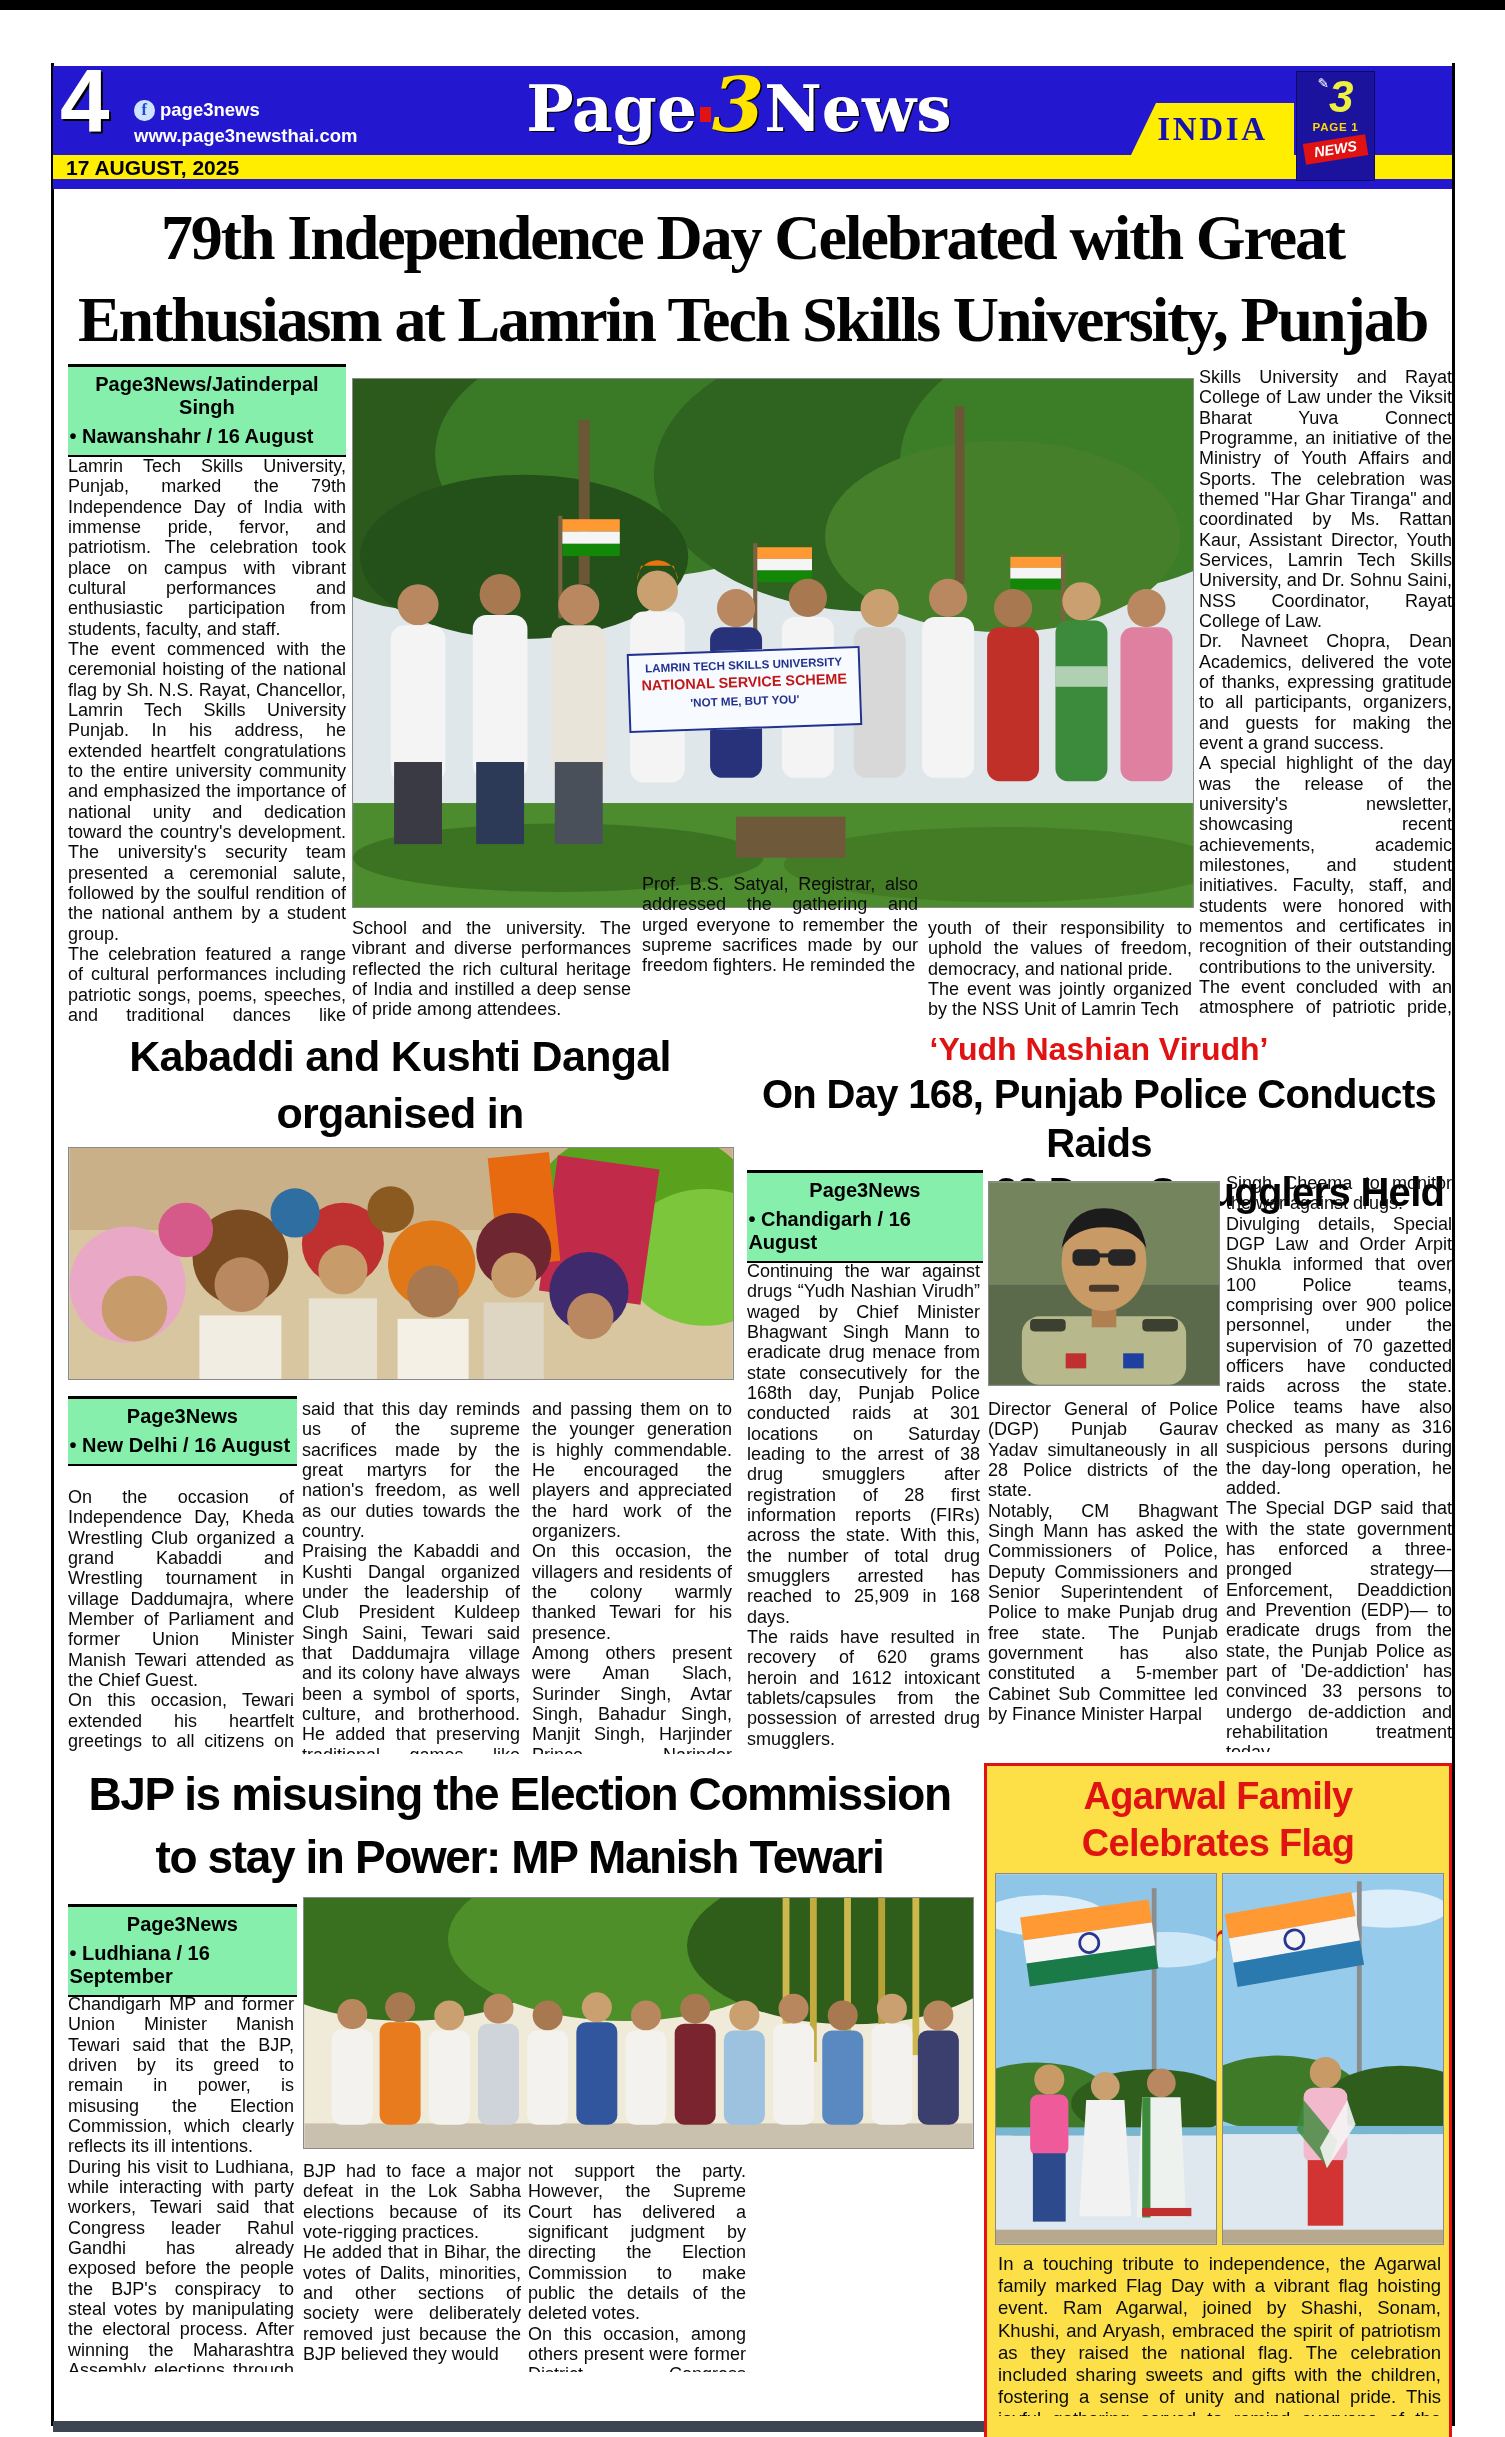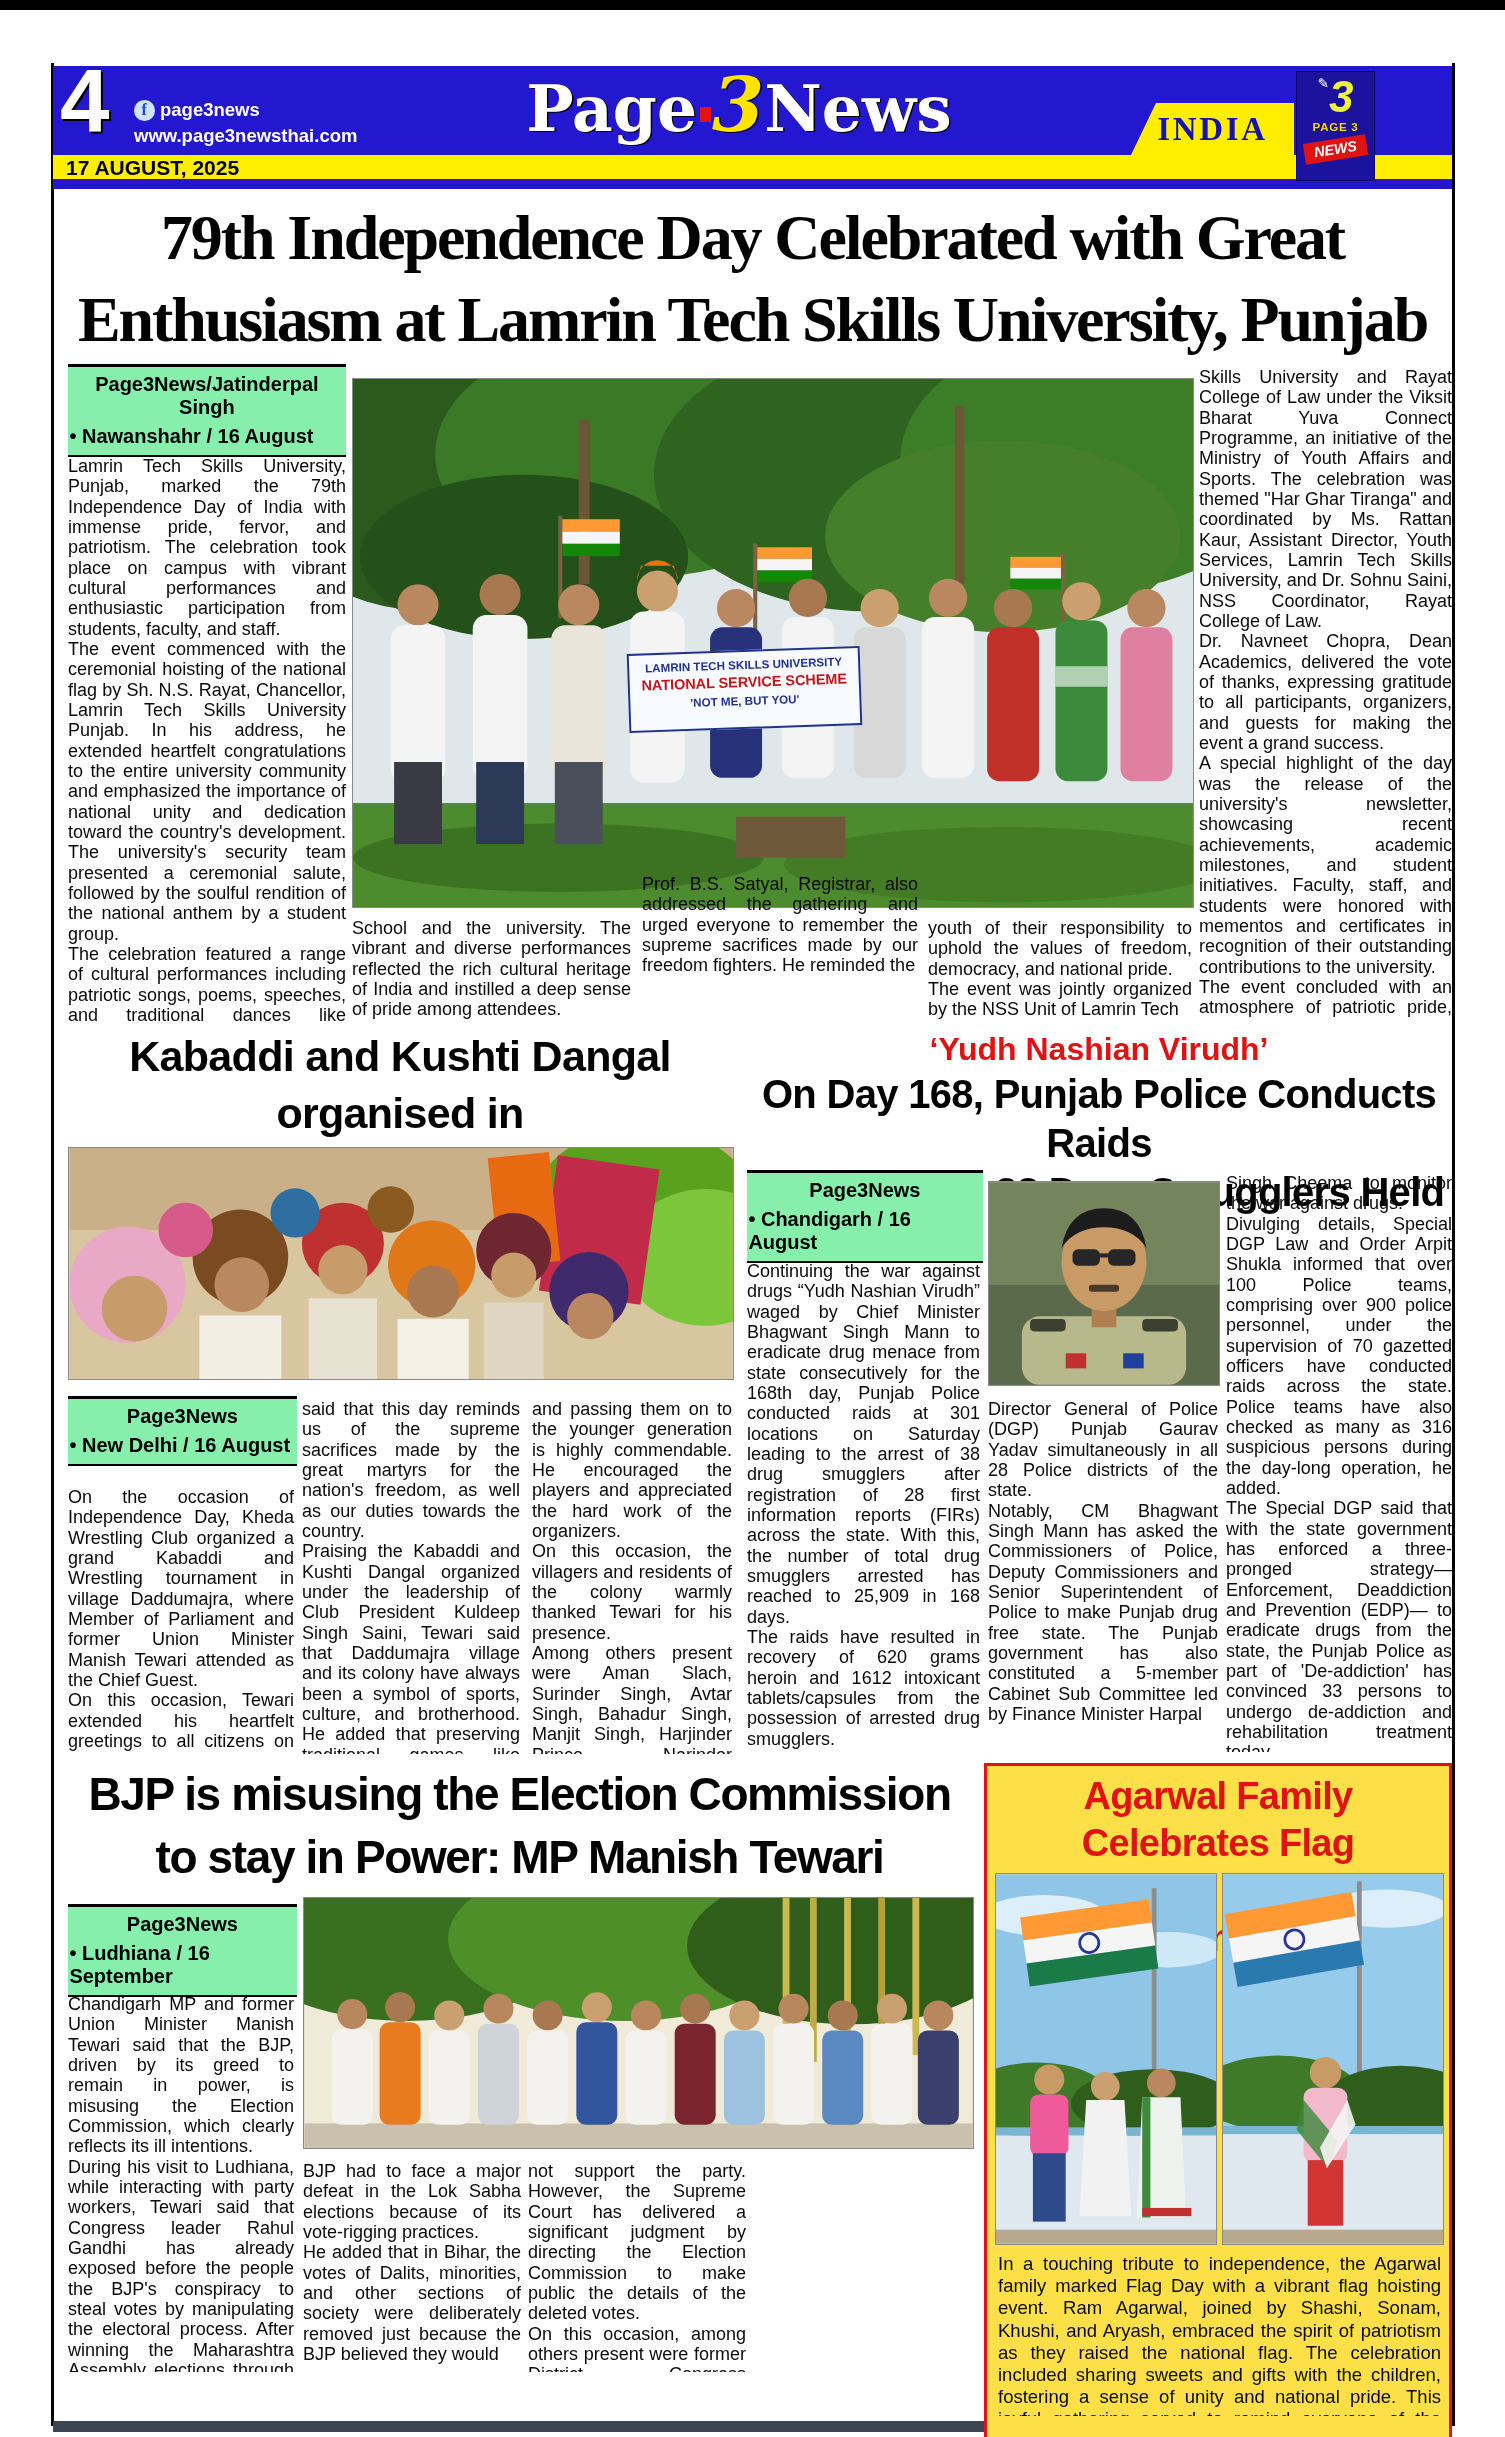--- a/index.html
+++ b/index.html
@@ -46,21 +46,21 @@
   </div>
 
   <div class="abs" style="left:1131px;top:103px;width:163px;height:52px;background:#ffee00;clip-path:polygon(25px 0,100% 0,100% 100%,0 100%);">
     <div style="font:700 33px/52px 'Liberation Serif',serif;color:#1712ad;text-align:center;letter-spacing:2.7px;">INDIA</div>
   </div>
 
   <div class="abs" style="left:1296px;top:71px;width:77px;height:108px;background:#1b129e;border:1.4px solid #0d0a60;text-align:center;">
     <div style="margin-top:2.7px;">
       <span style="color:#fff;font-size:13.7px;vertical-align:top;">✎</span><span style="font:800 italic 44px/1 'Liberation Sans',sans-serif;color:#edf23c;">3</span>
     </div>
-    <div style="font:700 11.6px/1.2 'Liberation Sans',sans-serif;color:#ffd900;letter-spacing:0.7px;margin-top:1.4px;">PAGE 3</div>
+    <div style="font:700 11.6px/1.2 'Liberation Sans',sans-serif;color:#ffd900;letter-spacing:0.7px;margin-top:1.4px;">PAGE 1</div>
     <div style="width:63px;height:20.5px;margin:5.5px auto 0;background:#e01212;transform:rotate(-9deg);">
       <span style="font:800 italic 14.4px/20.5px 'Liberation Sans',sans-serif;color:#fff;">NEWS</span>
     </div>
   </div>
 
   <div class="abs" style="left:66px;top:156px;font:800 21px/1.1 'Liberation Sans',sans-serif;color:#000;">17 AUGUST, 2025</div>
 
   <div class="abs hl-serif" style="left:68px;top:197px;width:1369px;font-size:64px;line-height:1.28;">79th Independence Day Celebrated with Great
 Enthusiasm at Lamrin Tech Skills University, Punjab</div>
 

